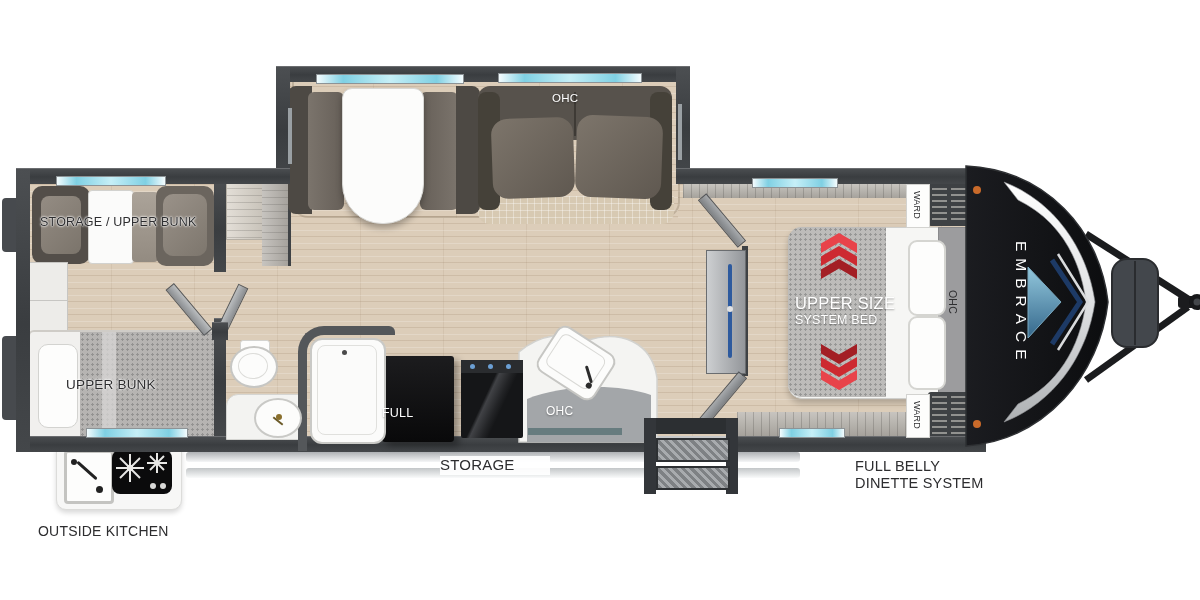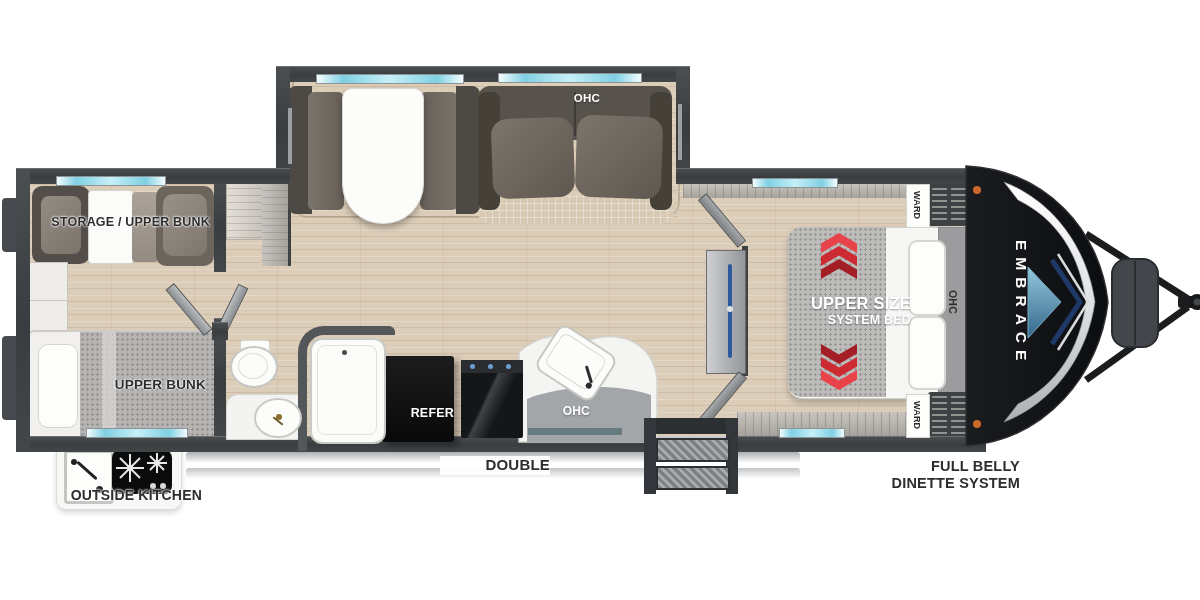--- a/index.html
+++ b/index.html
@@ -23,21 +23,21 @@
   .vgrain{background-image:repeating-linear-gradient(180deg, rgba(82,80,76,.22) 0 1px, transparent 1px 7px),
       linear-gradient(90deg, rgba(255,255,255,.25), rgba(0,0,0,.08));}
   .carpet{background-color:#d7c9b2;
     background-image:
       repeating-linear-gradient(90deg, rgba(255,255,255,.35) 0 1px, transparent 1px 7px),
       repeating-linear-gradient(180deg, rgba(255,255,255,.35) 0 1px, transparent 1px 7px);
     border-radius:0 0 12px 12px;z-index:4;}
   .cyanwin{height:8px;background:linear-gradient(90deg,#f4fcfe 0%,#7fd0e3 18%,#c6eff7 50%,#7fd0e3 82%,#f4fcfe 100%);
     border:1px solid #8d9396;z-index:50;}
   
-  .lbl{position:absolute;font-weight:bold;color:#2d2d2f;text-align:right;line-height:1.12;
+  .lbl{position:absolute;font-weight:normal;color:#2d2d2f;text-align:left;line-height:1.12;
        text-shadow:0 0 3px #fff,0 0 2px #fff,0 0 1px #fff;z-index:60;letter-spacing:.2px;white-space:nowrap;}
   .lbl.w{color:#fff;text-shadow:0 1px 2px rgba(0,0,0,.35);}
   .vlbl{writing-mode:vertical-rl;display:flex;align-items:center;justify-content:center;}
   
   .dots{background-image:radial-gradient(rgba(120,120,120,.55) 1px, transparent 1.3px);
         background-size:5px 5px;}
   .chev{position:absolute;left:0;width:36px;height:20px;}
   .chev.up{clip-path:polygon(50% 0%,100% 52%,100% 100%,50% 48%,0% 100%,0% 52%);}
   .chev.dn{clip-path:polygon(0% 0%,50% 52%,100% 0%,100% 48%,50% 100%,0% 48%);}
   .hatch{background:repeating-linear-gradient(45deg,#7e8184 0 3px,#a8abae 3px 6px);
@@ -263,26 +263,26 @@
           <line x1="35" y1="13" x2="55" y2="13"></line>
       </g>
       <circle cx="41" cy="36" r="3" fill="#d9d9d7"></circle>
       <circle cx="51" cy="36" r="3" fill="#d9d9d7"></circle>
     </svg>
   </div>
 
   <div class="lbl" style="left:40px;top:215px;width:170px;font-size:12.5px;">STORAGE / UPPER BUNK</div>
   <div class="lbl" style="left:66px;top:377px;width:140px;font-size:13.5px;">UPPER BUNK</div>
   <div class="lbl w" style="left:552px;top:92px;width:48px;font-size:11.5px;">OHC</div>
-  <div class="lbl w" style="left:382px;top:406px;width:72px;font-size:12.5px;">REFER</div>
+  <div class="lbl w" style="left:382px;top:406px;width:72px;font-size:12.5px;">FULL</div>
   <div class="lbl w" style="left:546px;top:405px;width:44px;font-size:12px;">OHC</div>
   <div class="lbl w" style="left:795px;top:294px;width:116px;font-size:16.5px;z-index:26;">UPPER SIZE</div>
   <div class="lbl w" style="left:795px;top:313px;width:116px;font-size:12.5px;z-index:26;">SYSTEM BED</div>
   <div class="lbl vlbl" style="left:941px;top:272px;width:22px;height:60px;font-size:10.5px;text-shadow:none;color:#2f2f31;">OHC</div>
   <div class="lbl vlbl" style="left:906px;top:184px;width:22px;height:42px;font-size:9px;text-shadow:none;">WARD</div>
   <div class="lbl vlbl" style="left:906px;top:394px;width:22px;height:42px;font-size:9px;text-shadow:none;">WARD</div>
   <div class="lbl w vlbl" style="left:1008px;top:226px;width:26px;height:156px;font-size:15.5px;letter-spacing:7px;text-orientation:mixed;text-shadow:none;">EMBRACE</div>
-  <div class="lbl" style="left:440px;top:456px;width:110px;font-size:15px;background:rgba(255,255,255,.92);padding:1px 0;">DOUBLE</div>
+  <div class="lbl" style="left:440px;top:456px;width:110px;font-size:15px;background:rgba(255,255,255,.92);padding:1px 0;">STORAGE</div>
   <div class="lbl" style="left:855px;top:458px;width:165px;font-size:14.5px;">FULL BELLY</div>
   <div class="lbl" style="left:855px;top:475px;width:165px;font-size:14.5px;">DINETTE SYSTEM</div>
-  <div class="lbl" style="left:38px;top:488px;width:164px;font-size:14px;">OUTSIDE KITCHEN</div>
+  <div class="lbl" style="left:38px;top:524px;width:164px;font-size:14px;">OUTSIDE KITCHEN</div>
 
 </div>
 
 </body></html>

